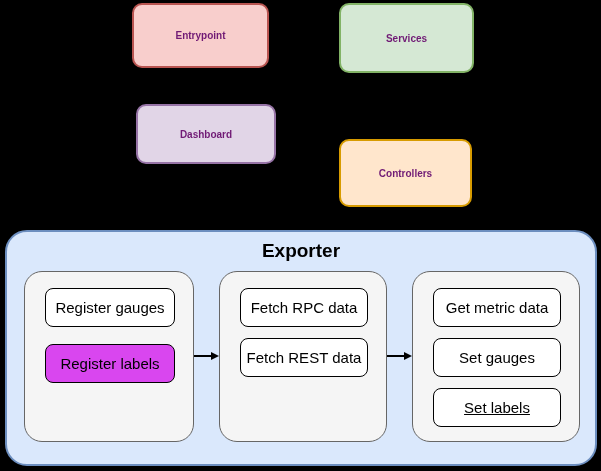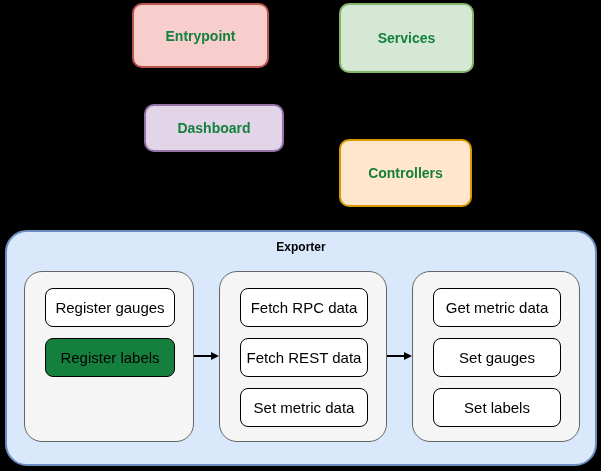--- a/index.html
+++ b/index.html
@@ -14,44 +14,44 @@
     overflow: hidden;
   }
   
   .node {
     position: absolute;
     border: 2px solid #999;
     border-radius: 10px;
     display: flex;
     align-items: center;
     justify-content: center;
-    font-size: 14px;
+    font-size: 10px;
     font-weight: bold;
-    color: #15803d;
+    color: #701a75;
     box-sizing: border-box;
   }
   .node-entrypoint  { left: 132px; top: 3px;   width: 137px; height: 65px; }
   .node-services    { left: 339px; top: 3px;   width: 135px; height: 70px; }
-  .node-dashboard   { left: 144px; top: 104px; width: 140px; height: 48px; }
+  .node-dashboard   { left: 136px; top: 104px; width: 140px; height: 60px; }
   .node-controllers { left: 339px; top: 104px; width: 133px; height: 68px; }
 
   
   .exporter {
     position: absolute;
     left: 5px; top: 230px;
     width: 592px; height: 236px;
     border: 2px solid #6c8ebf;
     border-radius: 22px;
     box-sizing: border-box;
   }
   .exporter-title {
     position: absolute;
     left: 0; right: 0; top: 8px;
     text-align: center;
-    font-size: 12px;
+    font-size: 19px;
     font-weight: bold;
     color: #000;
   }
   .group {
     position: absolute;
     top: 39px;
     height: 171px;
     border: 1px solid #666;
     border-radius: 18px;
     box-sizing: border-box;
@@ -124,53 +124,50 @@
   </div>
 
   <div class="exporter" style="background-color: rgb(218, 232, 252); border-color: rgb(108, 142, 191);">
 
     <div class="exporter-title">Exporter</div>
 
     <div class="group group-1" style="background-color: rgb(245, 245, 245); border-color: rgb(102, 102, 102);">
       <div class="step step-row-1" style="background-color: rgb(255, 255, 255); border-color: rgb(0, 0, 0);">
         <span>Register gauges</span>
       </div>
-      <div class="step step-row-2" style="background-color: #15803d; border-color: rgb(0, 0, 0);">
+      <div class="step step-row-2" style="background-color: #d946ef; border-color: rgb(0, 0, 0); margin-top: 6px;">
         <span>Register labels</span>
       </div>
     </div>
 
     <div class="arrow arrow-1">
       <div class="shaft"></div>
       <div class="head"></div>
     </div>
 
     <div class="group group-2" style="background-color: rgb(245, 245, 245); border-color: rgb(102, 102, 102);">
       <div class="step step-row-1" style="background-color: rgb(255, 255, 255); border-color: rgb(0, 0, 0);">
         <span>Fetch RPC data</span>
       </div>
       <div class="step step-row-2" style="background-color: rgb(255, 255, 255); border-color: rgb(0, 0, 0);">
         <span>Fetch REST data</span>
       </div>
-      <div class="step step-row-3" style="background-color: rgb(255, 255, 255); border-color: rgb(0, 0, 0);">
-        <span>Set metric data</span>
-      </div>
     </div>
 
     <div class="arrow arrow-2">
       <div class="shaft"></div>
       <div class="head"></div>
     </div>
 
     <div class="group group-3" style="background-color: rgb(245, 245, 245); border-color: rgb(102, 102, 102);">
       <div class="step step-row-1" style="background-color: rgb(255, 255, 255); border-color: rgb(0, 0, 0);">
         <span>Get metric data</span>
       </div>
       <div class="step step-row-2" style="background-color: rgb(255, 255, 255); border-color: rgb(0, 0, 0);">
         <span>Set gauges</span>
       </div>
-      <div class="step step-row-3" style="background-color: rgb(255, 255, 255); border-color: rgb(0, 0, 0);">
+      <div class="step step-row-3" style="background-color: rgb(255, 255, 255); border-color: rgb(0, 0, 0); text-decoration: underline;">
         <span>Set labels</span>
       </div>
     </div>
 
   </div>
 </div>
 
 </body></html>

